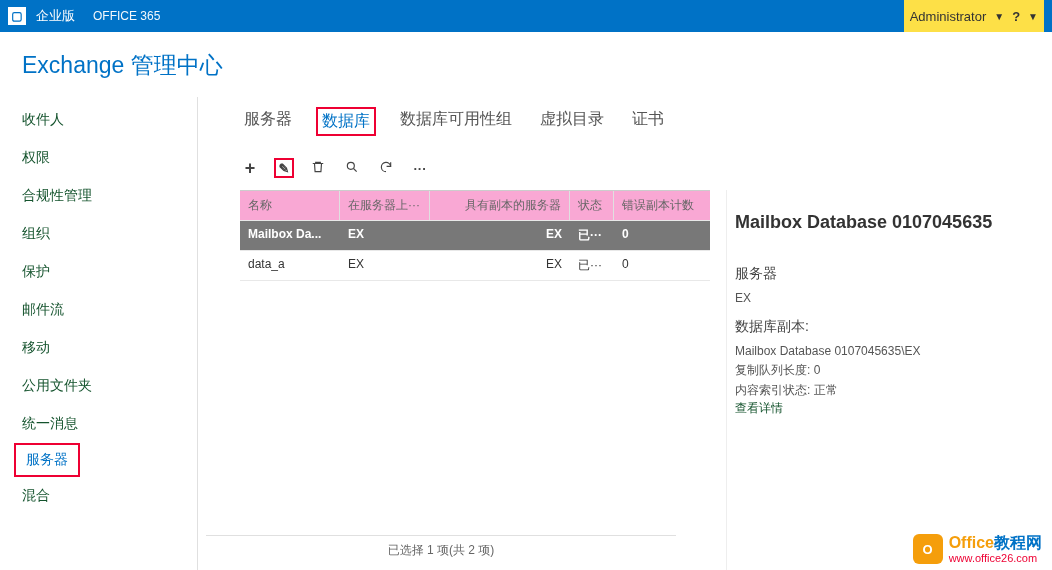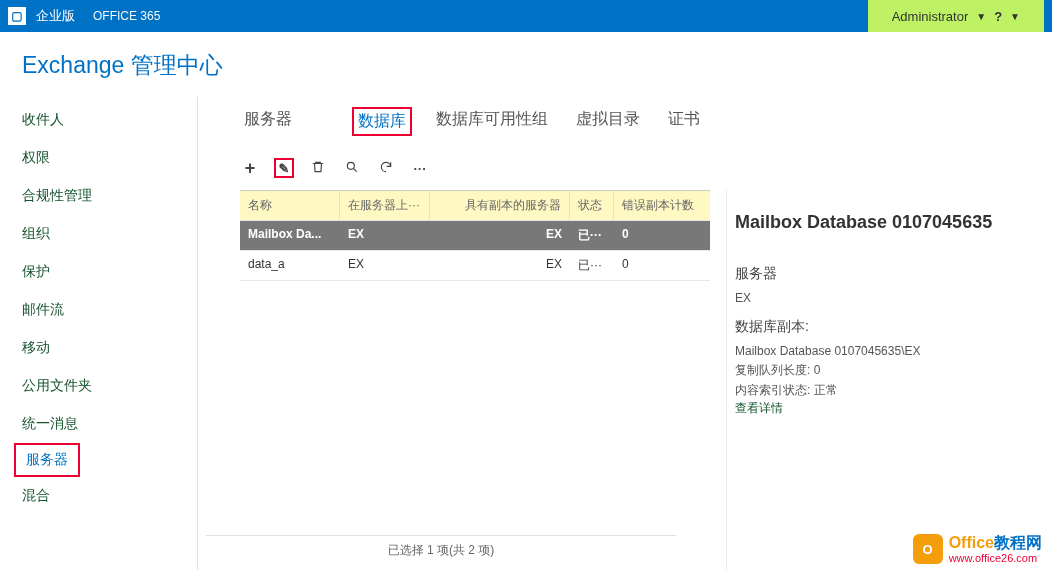--- a/index.html
+++ b/index.html
@@ -3,48 +3,48 @@
   <meta charset="utf-8">
   <style>
     * { margin: 0; padding: 0; box-sizing: border-box; font-family: "Segoe UI", "Microsoft YaHei", sans-serif; }
     body { width: 1052px; height: 570px; overflow: hidden; background: #fff; font-size: 13px; color: #333; position: relative; }
     
     .top-bar { height: 32px; background: #0072c6; display: flex; align-items: center; color: #fff; padding: 0 8px; }
     .top-bar .logo { width: 18px; height: 18px; background: #fff; margin-right: 10px; display: flex; align-items: center; justify-content: center; color: #0072c6; font-size: 12px; font-weight: bold; }
     .top-bar .brand { font-size: 13px; margin-right: 18px; }
     .top-bar .product { font-size: 12px; opacity: 0.95; }
     .top-bar .spacer { flex: 1; }
-    .top-bar .admin-box { background: #bef264; color: #333; height: 32px; display: flex; align-items: center; padding: 0 24px; gap: 8px; }
+    .top-bar .admin-box { background: #fde047; color: #333; height: 32px; display: flex; align-items: center; padding: 0 6px; gap: 8px; }
     .top-bar .admin-box .caret { font-size: 10px; }
     
     .page-title { padding: 18px 22px 16px; color: #0072c6; font-size: 23px; font-weight: 300; }
     
     .content-wrap { display: flex; height: calc(100% - 80px); }
     
     .sidebar { width: 198px; border-right: 1px solid #e0e0e0; padding-top: 4px; }
     .sidebar-item { padding: 10px 22px; font-size: 14px; color: #14532d; cursor: pointer; }
     .sidebar-item.active { color: #0072c6; }
     .sidebar-item.active.boxed { display: inline-block; margin-left: 14px; padding: 6px 10px; }
     .red-box { border: 2px solid #e03; }
     
     .main { flex: 1; display: flex; flex-direction: column; padding: 0 0 0 42px; position: relative; }
     
     .tabs { display: flex; gap: 20px; padding: 10px 0 14px; font-size: 16px; color: #555; }
     .tab { cursor: pointer; padding: 2px 4px; }
-    .tab.active { color: #0072c6; margin-left: 36px; }
+    .tab.active { color: #0072c6; }
     
     .toolbar { display: flex; gap: 14px; padding: 8px 0 12px; align-items: center; color: #444; }
     .tool-btn { width: 20px; height: 20px; display: flex; align-items: center; justify-content: center; cursor: pointer; font-weight: bold; }
     .edit-boxed { border: 2px solid #e03; padding: 2px 4px; }
     
     .table-area { display: flex; gap: 16px; flex: 1; }
     
     .data-table { width: 470px; border-top: 1px solid #ccc; }
     .thead, .trow { display: flex; border-bottom: 1px solid #e8e8e8; }
-    .thead { background: #fef9c3; }
+    .thead { background: #f9a8d4; }
     .th, .td { padding: 6px 8px; font-size: 12px; overflow: hidden; text-overflow: ellipsis; white-space: nowrap; }
     .th { color: #666; border-right: 1px solid #e0e0e0; }
     .th:last-child { border-right: none; }
     .c1 { width: 100px; }
     .c2 { width: 90px; }
     .c3 { width: 140px; text-align: right; }
     .c4 { width: 44px; }
     .c5 { width: 90px; }
     .trow.selected { background: #787878; color: #fff; }
     .trow { cursor: pointer; }

